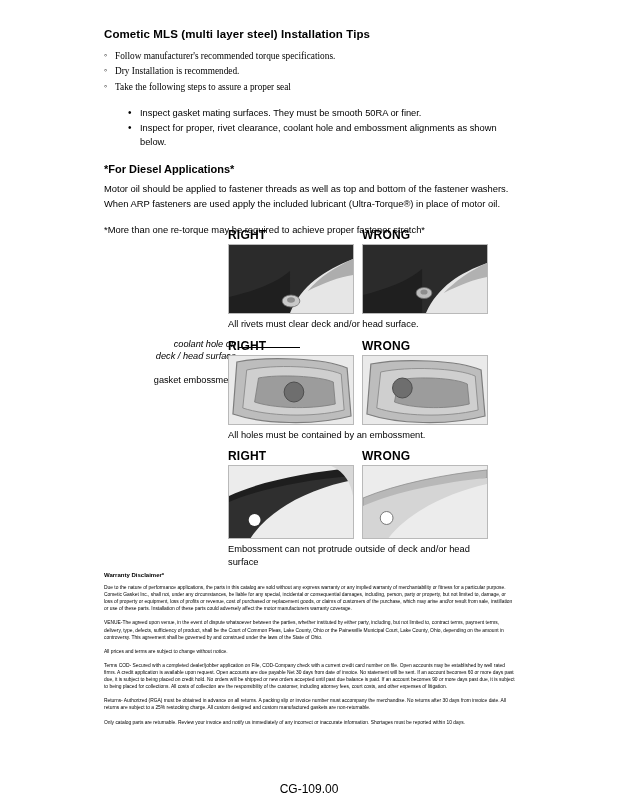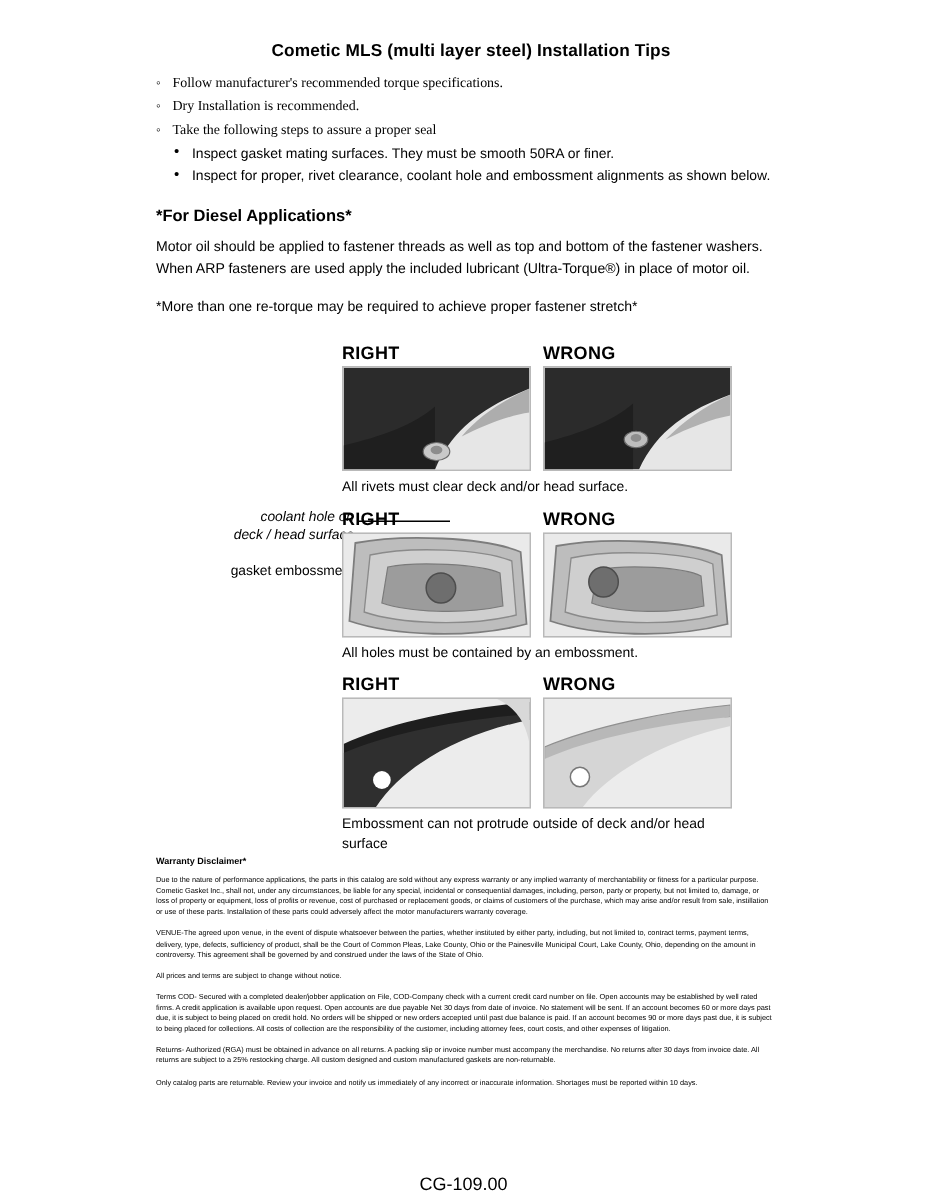--- a/index.html
+++ b/index.html
@@ -26,21 +26,20 @@
     position: absolute;
     left: 104px;
     top: 28px;
     width: 420px;
   }
   h1.title {
     font-size: 11.5px;
     font-weight: bold;
     margin: 0 0 9px 0;
     letter-spacing: 0.1px;
-    text-align: center;
   }
   ul.bullets {
     list-style: none;
     margin: 0;
     padding: 0;
   }
   ul.bullets > li {
     font-size: 9.3px;
     line-height: 1.55;
     position: relative;
@@ -50,21 +49,21 @@
   }
   ul.bullets > li::before {
     content: "\25E6";
     position: absolute;
     left: 0;
     top: 0;
     font-size: 9px;
   }
   ul.subbullets {
     list-style: none;
-    margin: 0;
+    margin: 12px;
     padding: 0;
   }
   ul.subbullets > li {
     font-size: 9.3px;
     line-height: 1.55;
     position: relative;
     padding-left: 12px;
     margin-left: 12px;
   }
   ul.subbullets > li::before {

